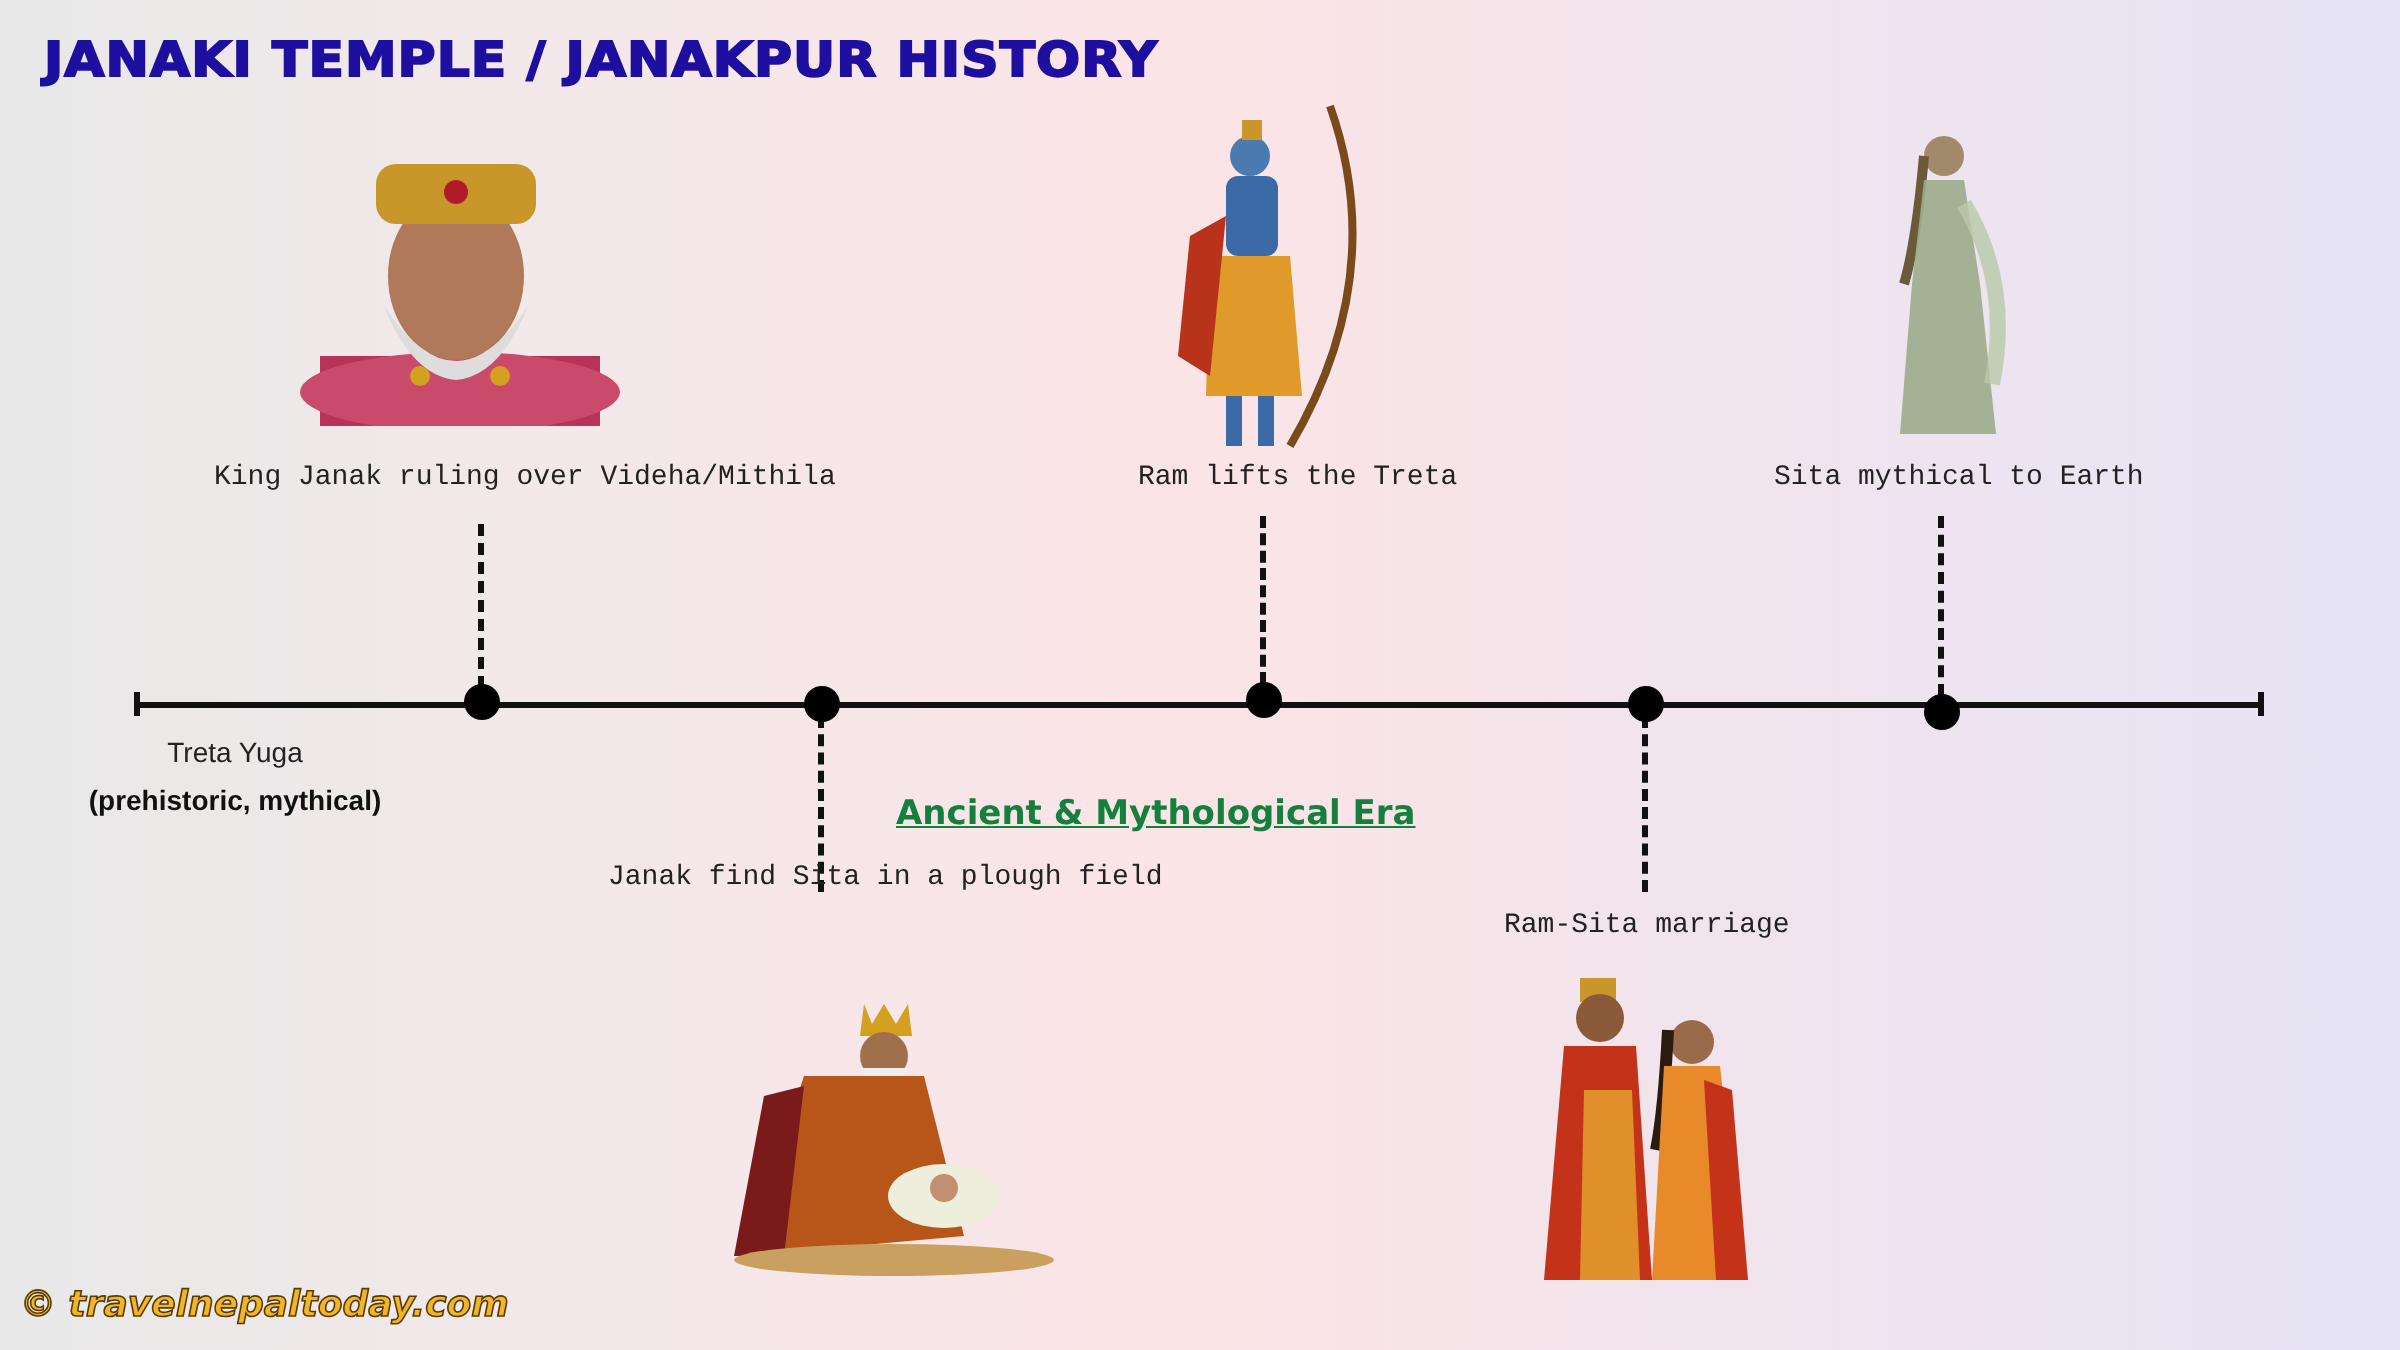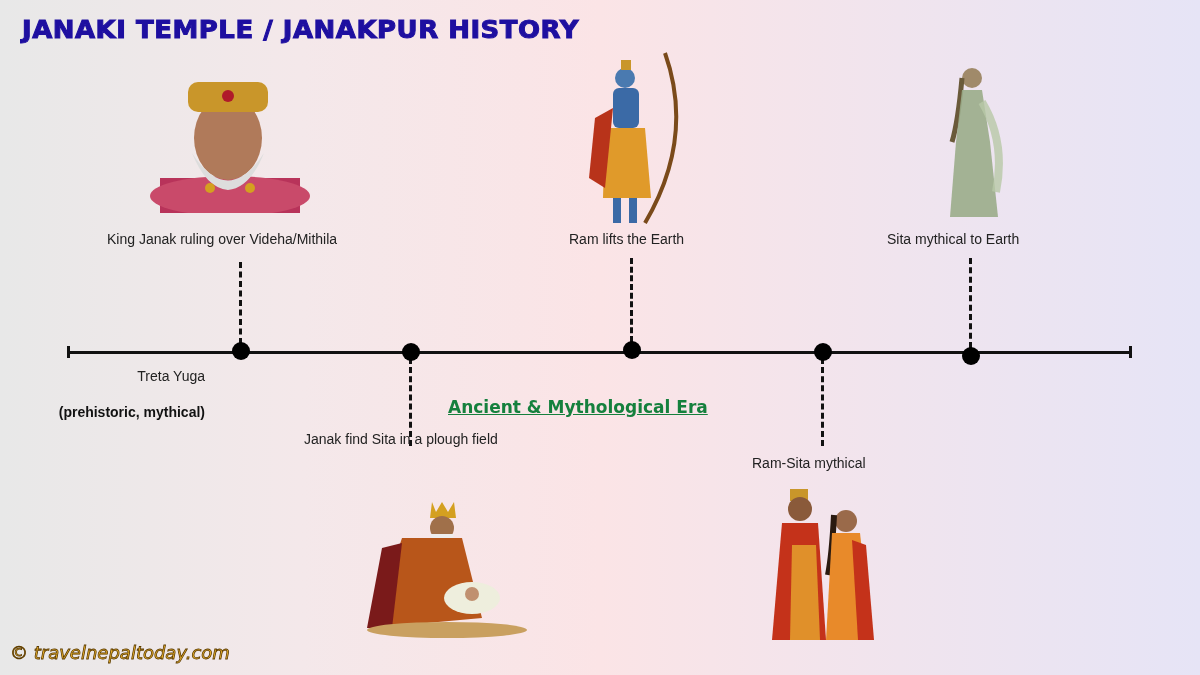--- a/index.html
+++ b/index.html
@@ -14,32 +14,32 @@
       font-size:24px; color:#1e0fa0; letter-spacing:0.5px;
       text-transform:uppercase; transform: scaleX(1.08); transform-origin:left;
       -webkit-text-stroke: 1px #1e0fa0;
     }
     .axis { position:absolute; left:68px; top:351px; width:1063px; height:3px; background:#111; }
     .cap { position:absolute; width:3px; height:12px; background:#111; top:346px; }
     .dot { position:absolute; width:18px; height:18px; border-radius:50%; background:#000; }
     .dash { position:absolute; width:0; border-left:3px dashed #111; }
     .label {
       position:absolute; font-size:14px; color:#222; white-space:nowrap;
-      font-family:Liberation Sans, sans-serif;
+      font-family:Liberation Mono, monospace;
     }
-    .era-start { position:absolute; left:30px; top:368px; text-align:right; width:175px; font-family:"Liberation Sans",sans-serif; }
+    .era-start { position:absolute; left:30px; top:368px; text-align:center; width:175px; font-family:"Liberation Sans",sans-serif; }
     .era-start .a { font-size:14px; color:#222; }
-    .era-start .b { font-size:14px; font-weight:bold; color:#111; margin-top:20px; }
+    .era-start .b { font-size:14px; font-weight:bold; color:#111; margin-top:8px; }
     .era-name {
       position:absolute; left:448px; top:397px; font-size:17px; font-weight:bold;
       color:#15803d; text-decoration:underline; font-family:"DejaVu Sans", sans-serif;
     }
     .figure { position:absolute; }
     .footer {
-      position:absolute; left:10px; top:642px; font-size:18px; font-weight:normal; font-style:italic;
+      position:absolute; left:10px; top:642px; font-size:18px; font-weight:bold; font-style:italic;
       color:#f0b62a; -webkit-text-stroke:0.8px #5a3a00; font-family:"DejaVu Sans", sans-serif;
     }
   </style>
 </head>
 <body>
 
 <div class="title">JANAKI TEMPLE / JANAKPUR HISTORY</div>
 
 <svg class="figure" style="left:140px;top:68px" width="180" height="145" viewBox="0 0 180 145">
   <rect x="20" y="110" width="140" height="35" fill="#b8335a"></rect>
@@ -106,22 +106,22 @@
 <div class="dot" style="left:623px;top:341px"></div>
 
 <div class="dash" style="left:821px;top:358px;height:88px"></div>
 <div class="dot" style="left:814px;top:343px"></div>
 
 <div class="dash" style="left:969px;top:258px;height:90px"></div>
 <div class="dot" style="left:962px;top:347px"></div>
 
 <div class="label" style="left:107px;top:231px">King Janak ruling over Videha/Mithila</div>
 <div class="label" style="left:304px;top:431px">Janak find Sita in a plough field</div>
-<div class="label" style="left:569px;top:231px">Ram lifts the Earth</div>
-<div class="label" style="left:752px;top:455px">Ram-Sita mythical</div>
+<div class="label" style="left:569px;top:231px">Ram lifts the Treta</div>
+<div class="label" style="left:752px;top:455px">Ram-Sita marriage</div>
 <div class="label" style="left:887px;top:231px">Sita mythical to Earth</div>
 
 <div class="era-start">
   <div class="a">Treta Yuga</div>
   <div class="b">(prehistoric, mythical)</div>
 </div>
 
 <div class="era-name">Ancient &amp; Mythological Era</div>
 
 <div class="footer">© travelnepaltoday.com</div>

